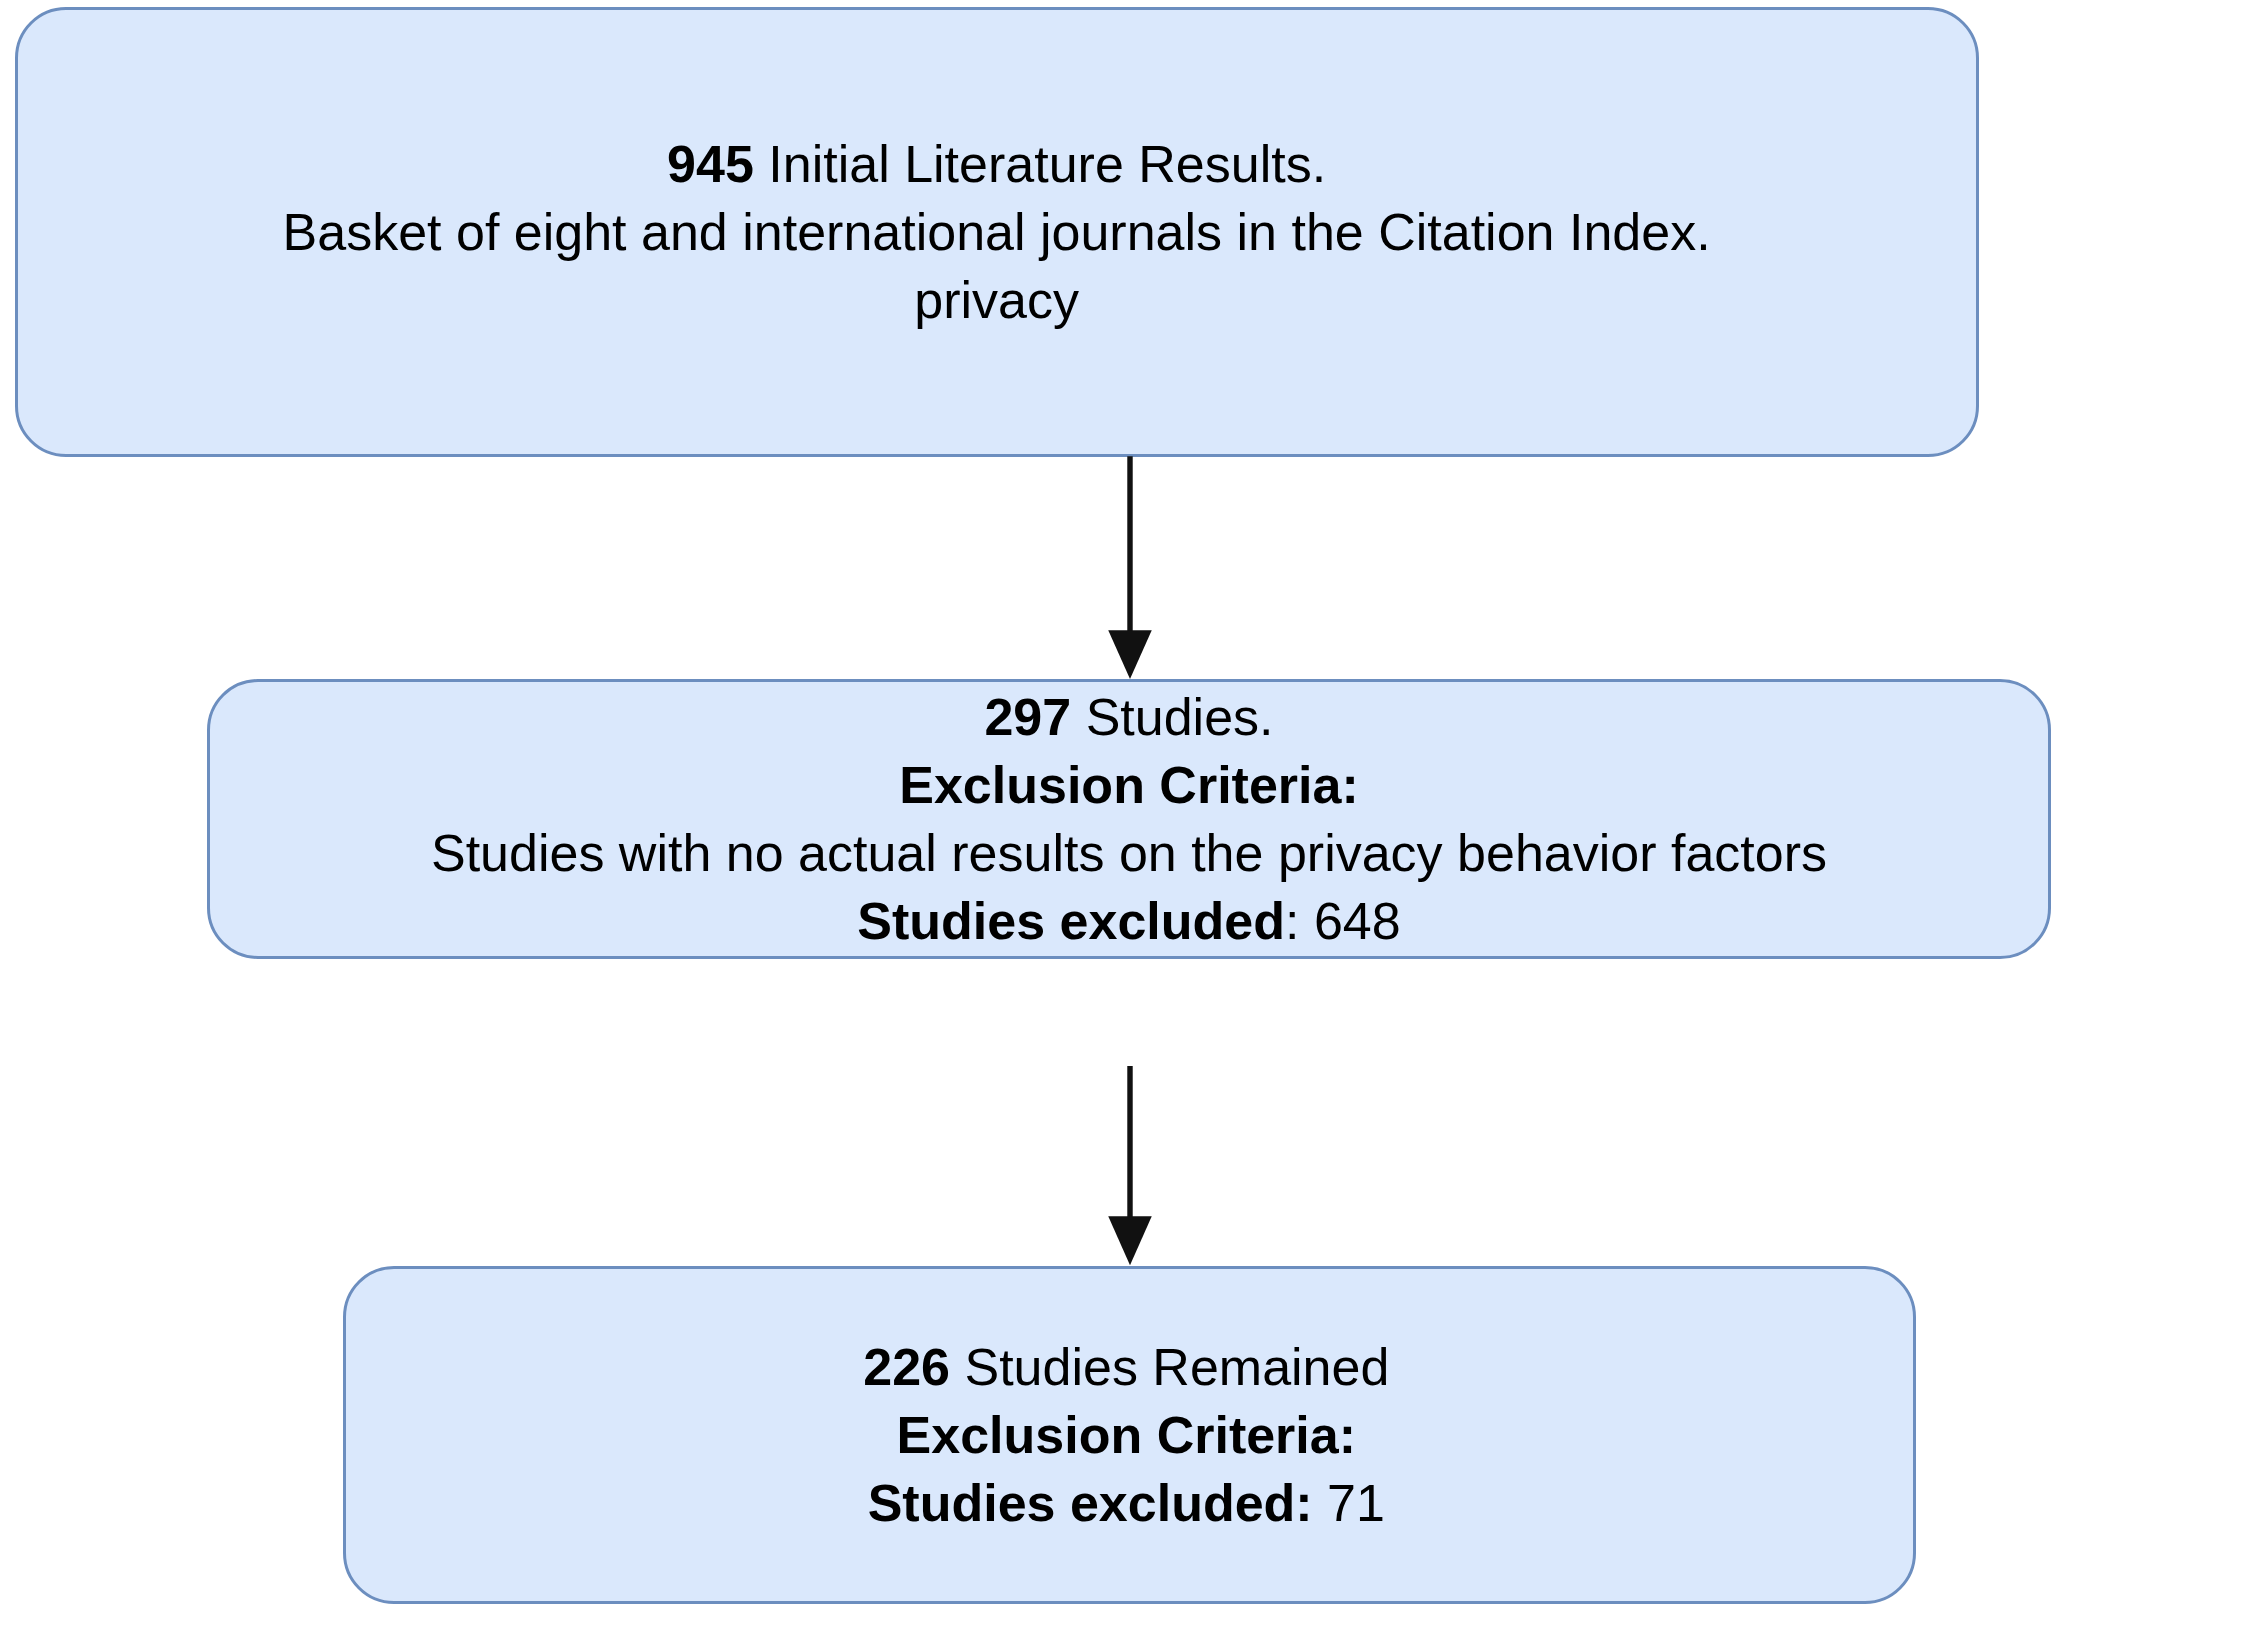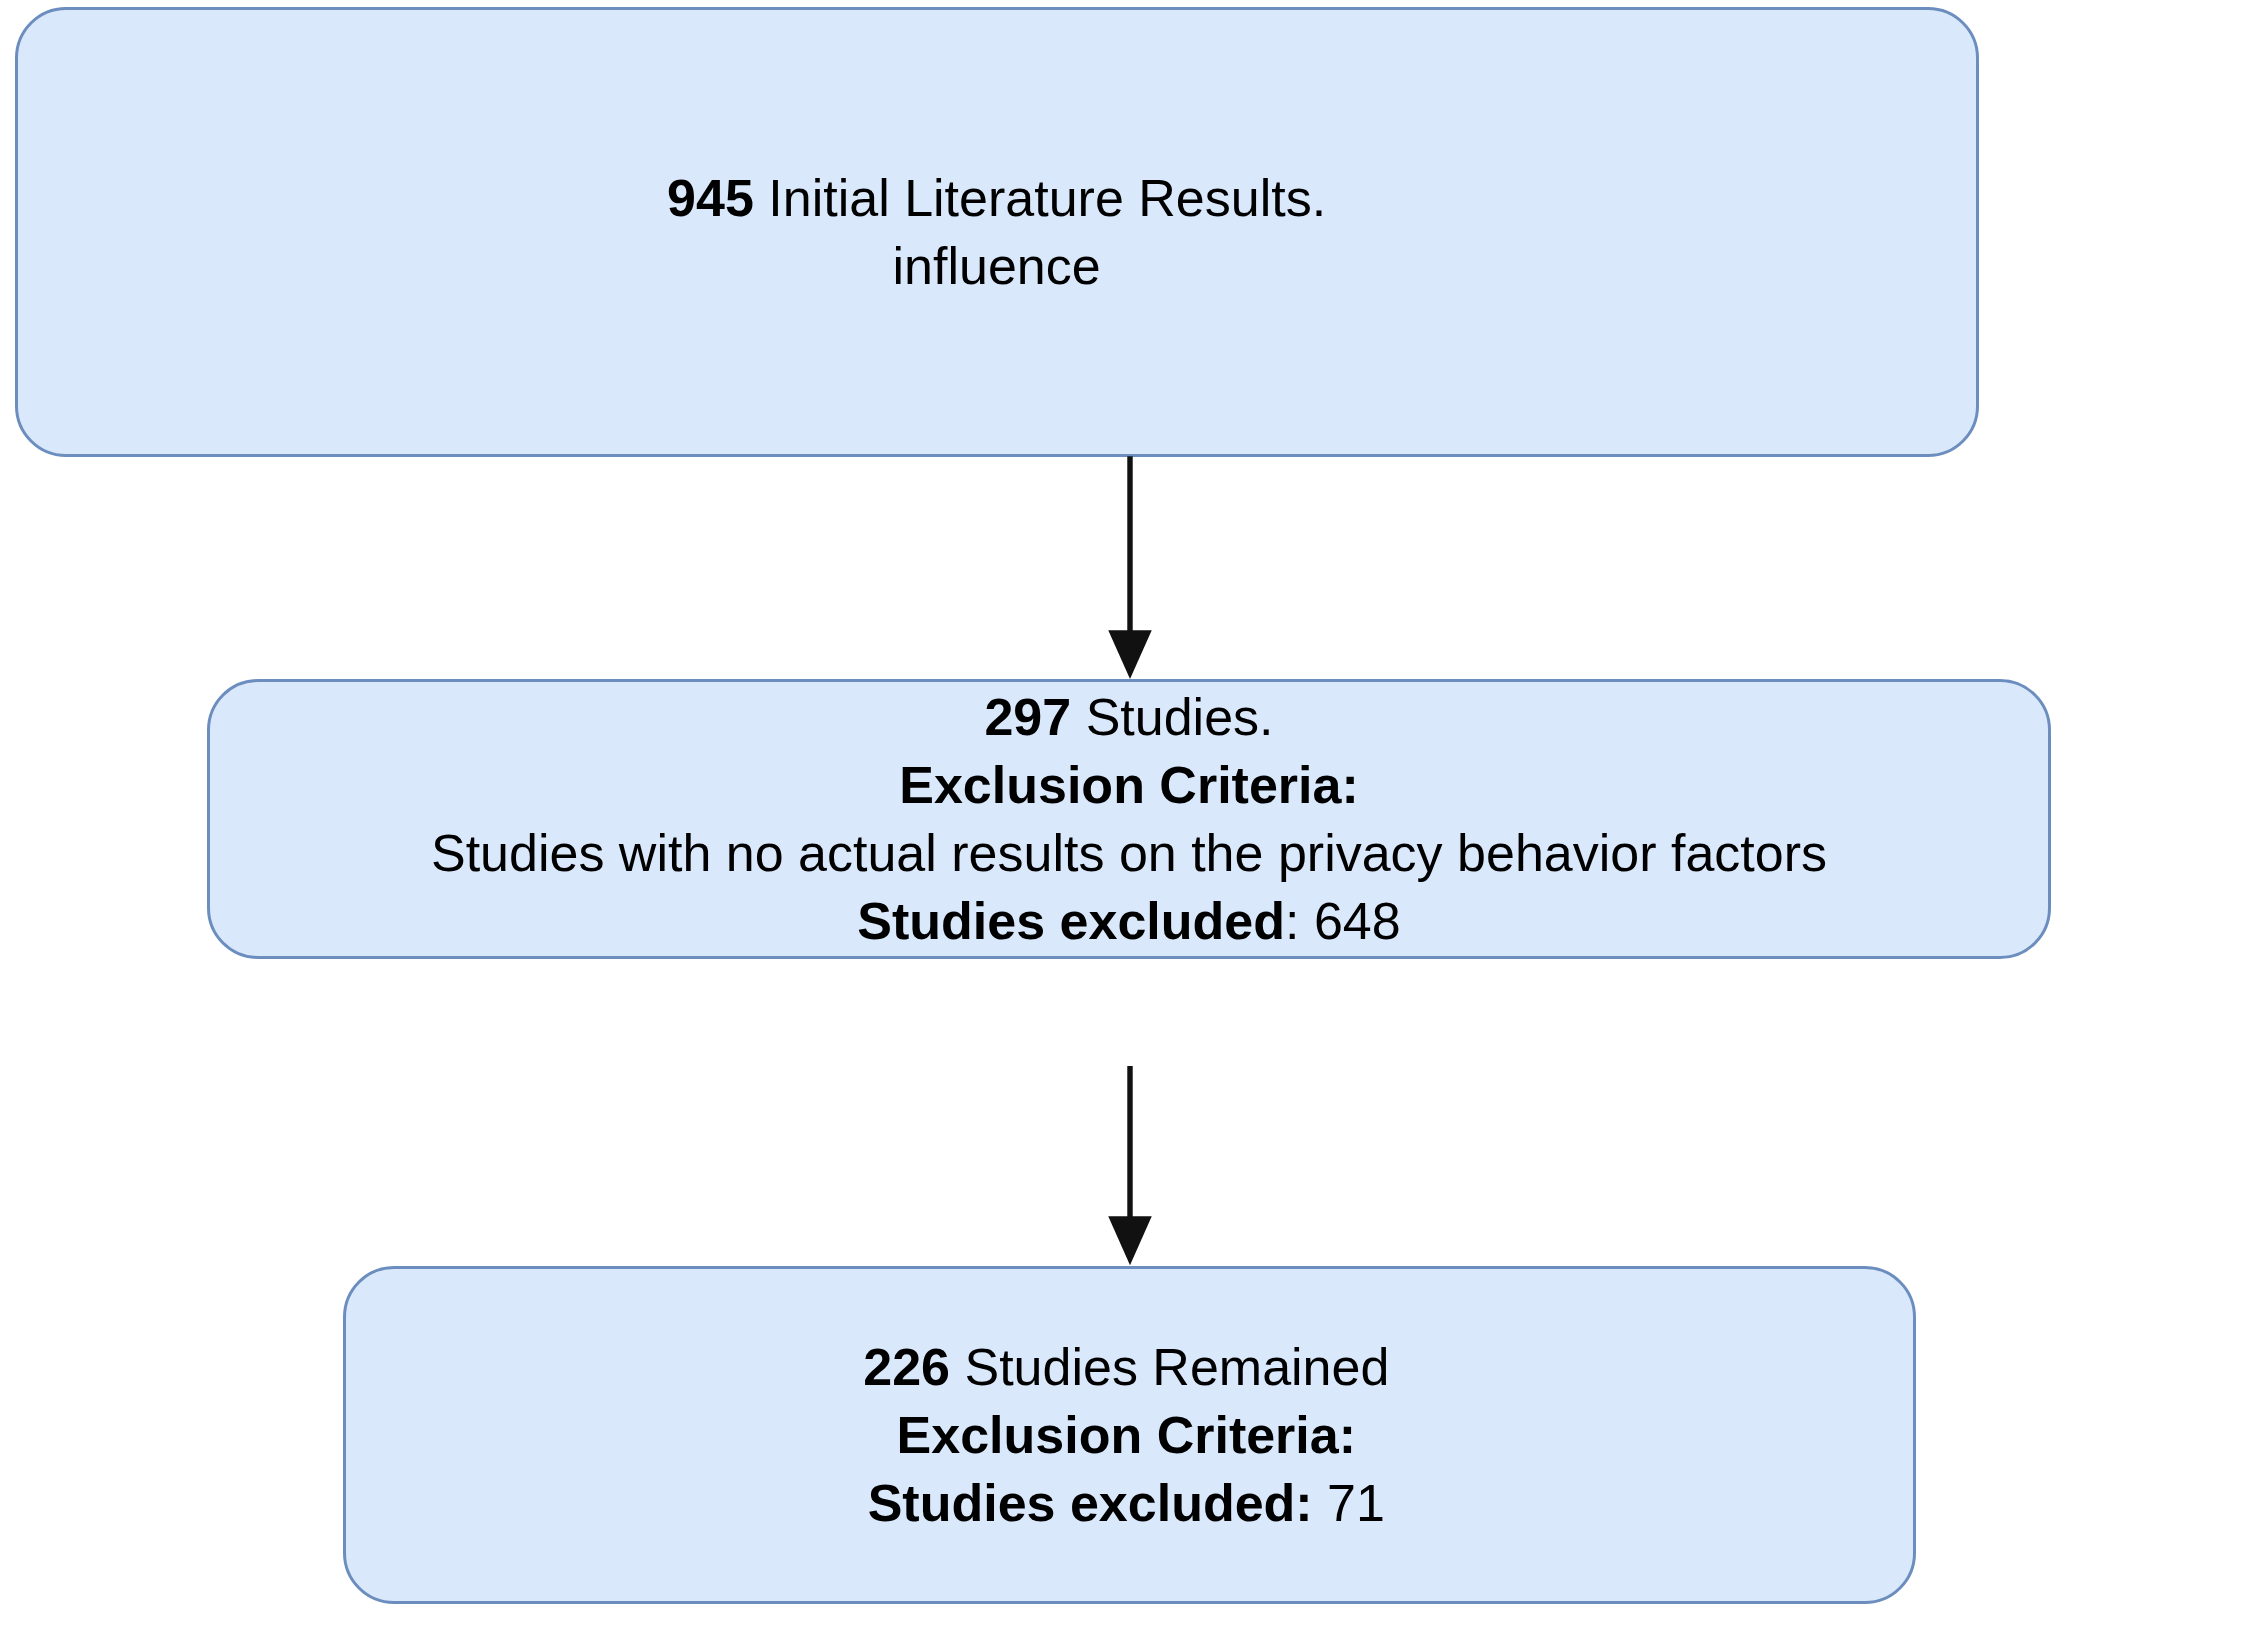--- a/index.html
+++ b/index.html
@@ -45,21 +45,22 @@
   .arrow line    { stroke: var(--arrow-color); stroke-width: 6; }
   .arrow polygon { fill: var(--arrow-color); }
 </style>
 </head>
 <body>
 
 <div class="canvas">
 
   <div class="node" id="box-initial">
     <div class="line"><span class="bold">945</span><span> Initial Literature Results.</span></div>
-    <div class="line"><span>influence</span></div>
+    <div class="line"><span>Basket of eight and international journals in the Citation Index.</span></div>
+    <div class="line"><span>privacy</span></div>
   </div>
 
   <svg class="arrow" id="arrow-1" width="58" height="227" viewBox="0 0 64 248" xmlns="http://www.w3.org/2000/svg">
     <line x1="32" y1="0" x2="32" y2="196"></line>
     <polygon points="8,192 56,192 32,246"></polygon>
   </svg>
 
   <div class="node" id="box-studies">
     <div class="line"><span class="bold">297</span><span> Studies.</span></div>
     <div class="line"><span class="bold">Exclusion Criteria:</span></div>

